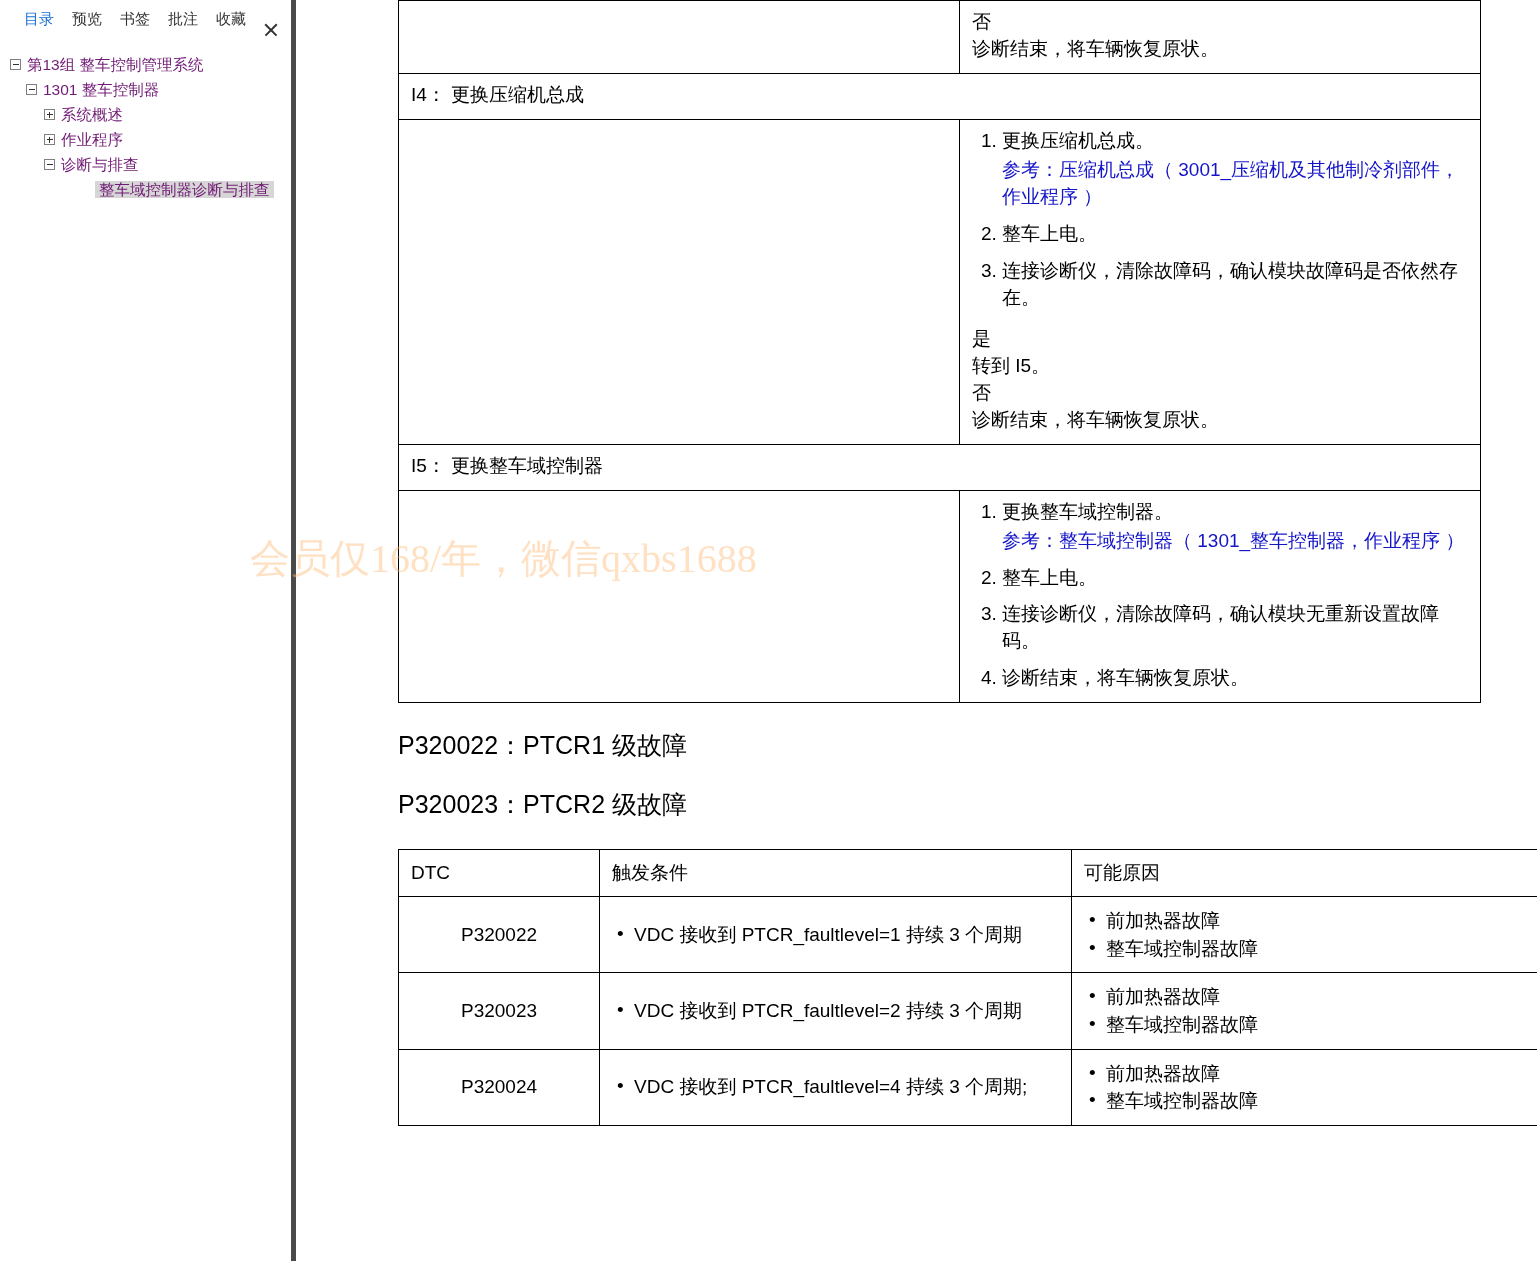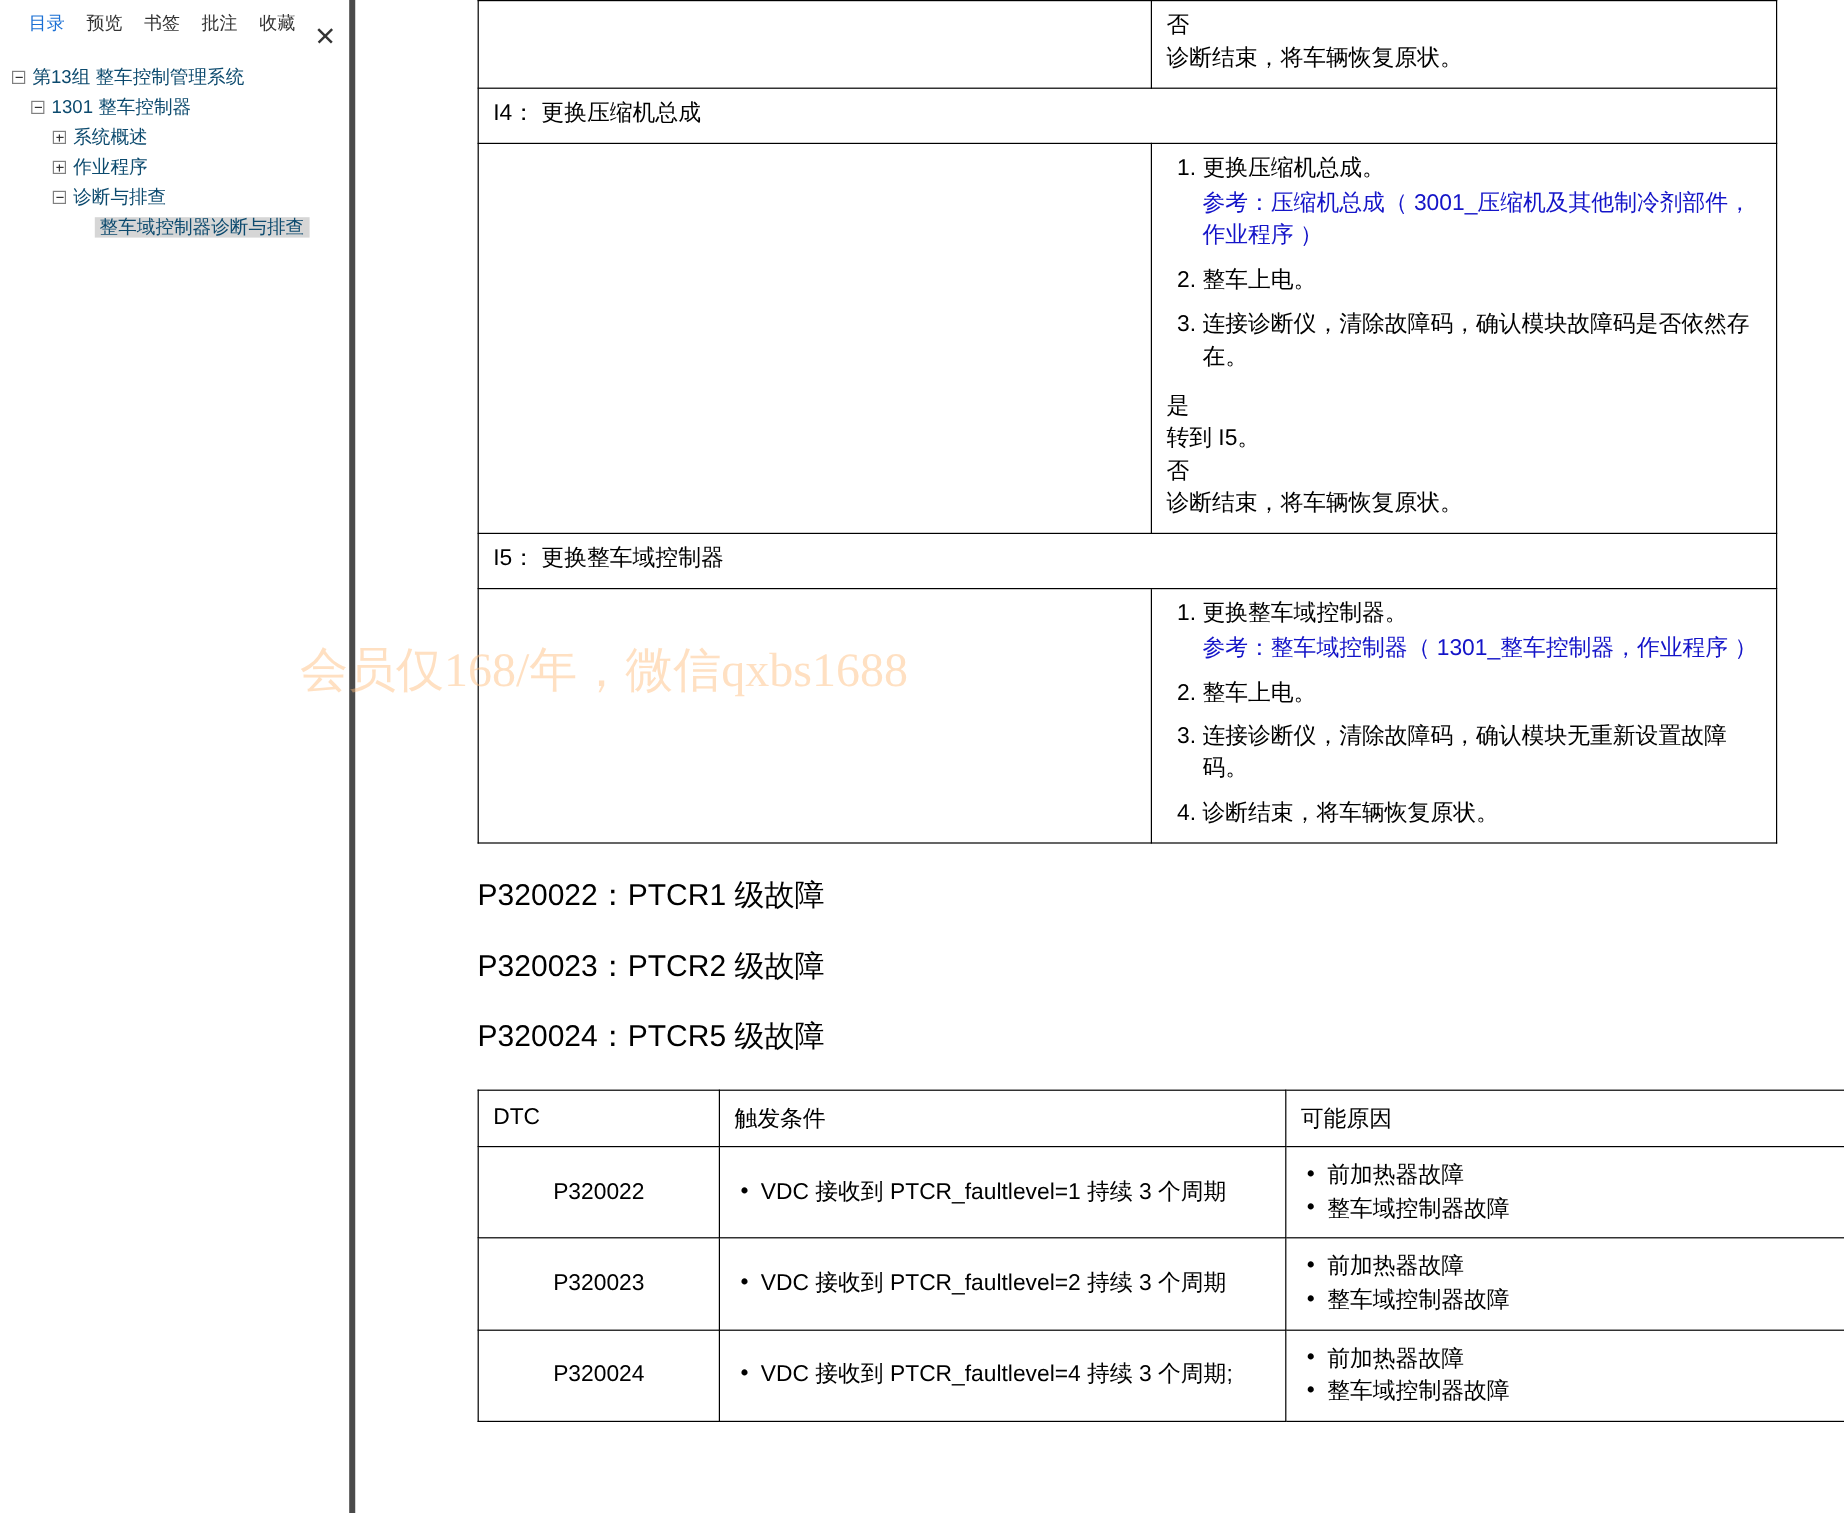--- a/index.html
+++ b/index.html
@@ -59,21 +59,21 @@
     width: 16px;
     height: 1.6px;
     background: #333;
   }
   #close-icon:before { transform: rotate(45deg); }
   #close-icon:after  { transform: rotate(-45deg); }
 
   #tree {
     padding: 18px 0 0 4px;
     font-size: 15.5px;
-    color: #0c4a6e;
+    color: #701a75;
     line-height: 1.0;
   }
   .tree-row {
     display: flex;
     align-items: center;
     height: 25px;
     white-space: nowrap;
     cursor: pointer;
   }
   .toggle {
@@ -109,21 +109,21 @@
     background: transparent;
   }
   .toggle.none:before { display: none; }
   .tree-label.selected {
     background: #d6d6d6;
     padding: 1px 4px;
   }
   .lvl0 { padding-left: 6px; }
   .lvl1 { padding-left: 22px; }
   .lvl2 { padding-left: 40px; }
-  .lvl3 { padding-left: 58px; }
+  .lvl3 { padding-left: 58px; gap: 16px; }
 
   
   #sidebar-scroll {
     position: absolute;
     left: 291px;
     top: 0;
     width: 5px;
     height: 1261px;
     background: #4a4a4a;
   }
@@ -337,21 +337,20 @@
             <span>诊断结束，将车辆恢复原状。</span>
           </li>
         </ol>
       </td>
     </tr>
   </tbody>
     </table>
 
   <div class="section-title">P320022：PTCR1 级故障</div>
   <div class="section-title">P320023：PTCR2 级故障</div>
-  <div class="section-title">P320024：PTCR5 级故障</div>
 
   <table class="dtc">
     <tbody>
         <tr>
       <th class="col-dtc">DTC</th>
       <th class="col-trigger">触发条件</th>
       <th class="col-cause">可能原因</th>
     </tr>
 
     <tr>

